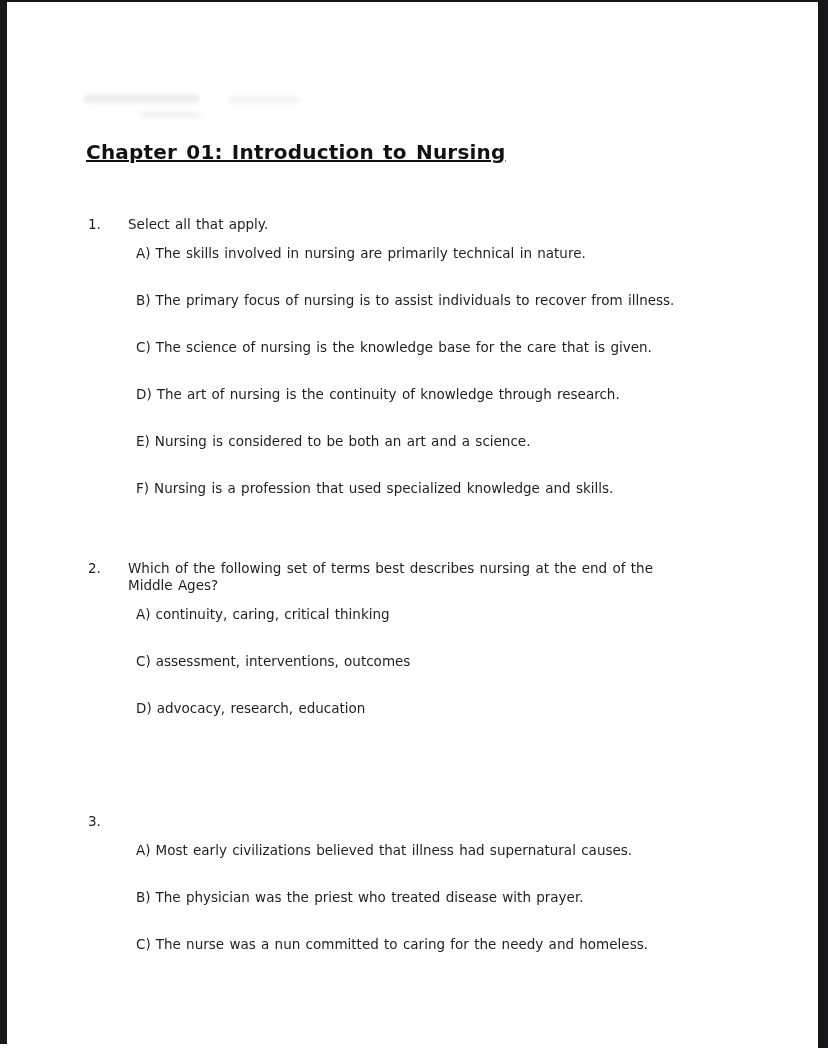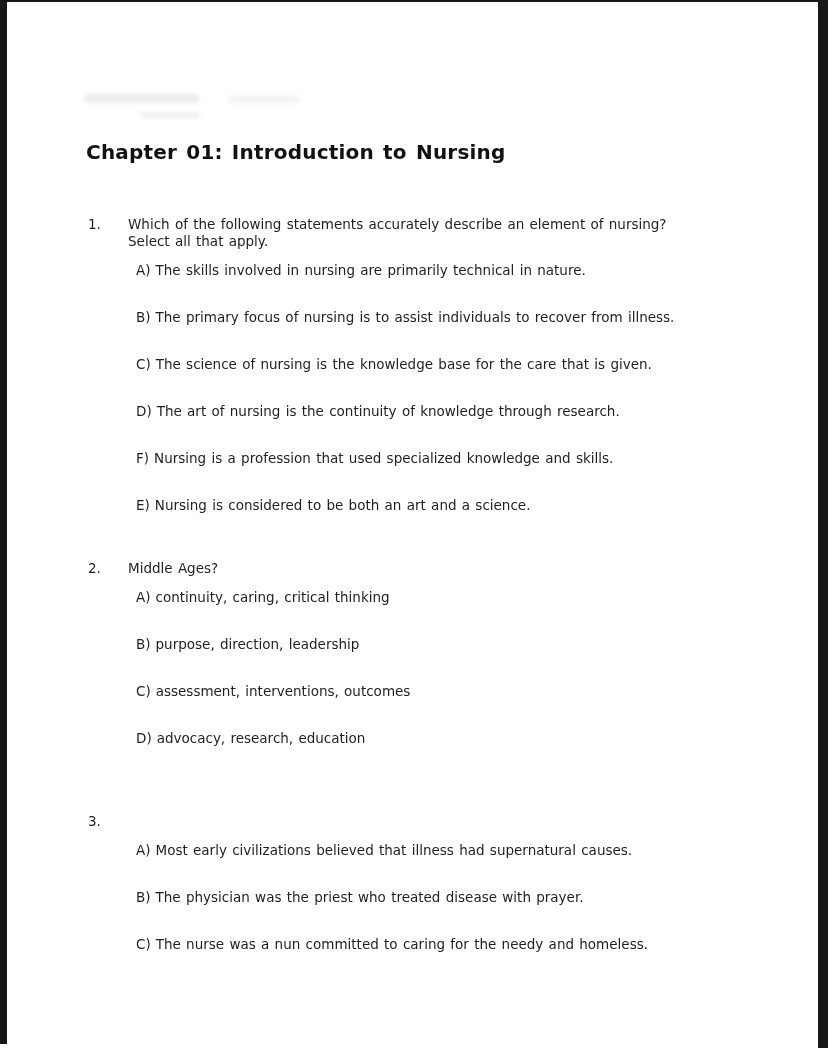--- a/index.html
+++ b/index.html
@@ -19,21 +19,21 @@
 
   
   .artifact { position:absolute; border-radius:4px; filter:blur(2px); }
   .artifact.a1 { left:84px;  top:94px;  width:115px; height:9px; background:#ededed; }
   .artifact.a2 { left:228px; top:96px;  width:72px;  height:7px; background:#f2f2f2; }
   .artifact.a3 { left:140px; top:112px; width:60px;  height:6px; background:#f0f0f0; }
 
   .title {
     position:absolute; left:86px; top:127px;
     font-size:20px; font-weight:700; color:#121212;
-    letter-spacing:0.2px; word-spacing:2px; white-space:nowrap;
+    letter-spacing:0.2px; word-spacing:2px; white-space:nowrap;text-decoration:underline;
   }
 
   .question {
     position:absolute; left:88px;
     font-size:13.5px; line-height:17px; word-spacing:1px; color:#1f1f1f;
   }
   #q1 { top:216px; }
   #q2 { top:560px; }
   #q3 { top:813px; }
 
@@ -54,44 +54,43 @@
   <div class="artifact a1"></div>
   <div class="artifact a2"></div>
   <div class="artifact a3"></div>
 
   <h1 class="title">Chapter 01: Introduction to Nursing</h1>
 
   <section class="question" id="q1">
     <div class="q-row">
       <span class="q-num">1.</span>
       <div class="q-lines">
-        <div>Which of the following statements accurately describe an element of nursing?</div>
         <div>Select all that apply.</div>
       </div>
     </div>
     <div class="options">
       <div class="option"><span class="opt-label">A)</span><span>The skills involved in nursing are primarily technical in nature.</span></div>
       <div class="option"><span class="opt-label">B)</span><span>The primary focus of nursing is to assist individuals to recover from illness.</span></div>
       <div class="option"><span class="opt-label">C)</span><span>The science of nursing is the knowledge base for the care that is given.</span></div>
       <div class="option"><span class="opt-label">D)</span><span>The art of nursing is the continuity of knowledge through research.</span></div>
+      <div class="option"><span class="opt-label">E)</span><span>Nursing is considered to be both an art and a science.</span></div>
       <div class="option"><span class="opt-label">F)</span><span>Nursing is a profession that used specialized knowledge and skills.</span></div>
-      <div class="option"><span class="opt-label">E)</span><span>Nursing is considered to be both an art and a science.</span></div>
     </div>
   </section>
 
   <section class="question" id="q2">
     <div class="q-row">
       <span class="q-num">2.</span>
       <div class="q-lines">
+        <div>Which of the following set of terms best describes nursing at the end of the</div>
         <div>Middle Ages?</div>
       </div>
     </div>
     <div class="options">
       <div class="option"><span class="opt-label">A)</span><span>continuity, caring, critical thinking</span></div>
-      <div class="option"><span class="opt-label">B)</span><span>purpose, direction, leadership</span></div>
       <div class="option"><span class="opt-label">C)</span><span>assessment, interventions, outcomes</span></div>
       <div class="option"><span class="opt-label">D)</span><span>advocacy, research, education</span></div>
     </div>
   </section>
 
   <section class="question" id="q3">
     <div class="q-row">
       <span class="q-num">3.</span>
     </div>
     <div class="options">

